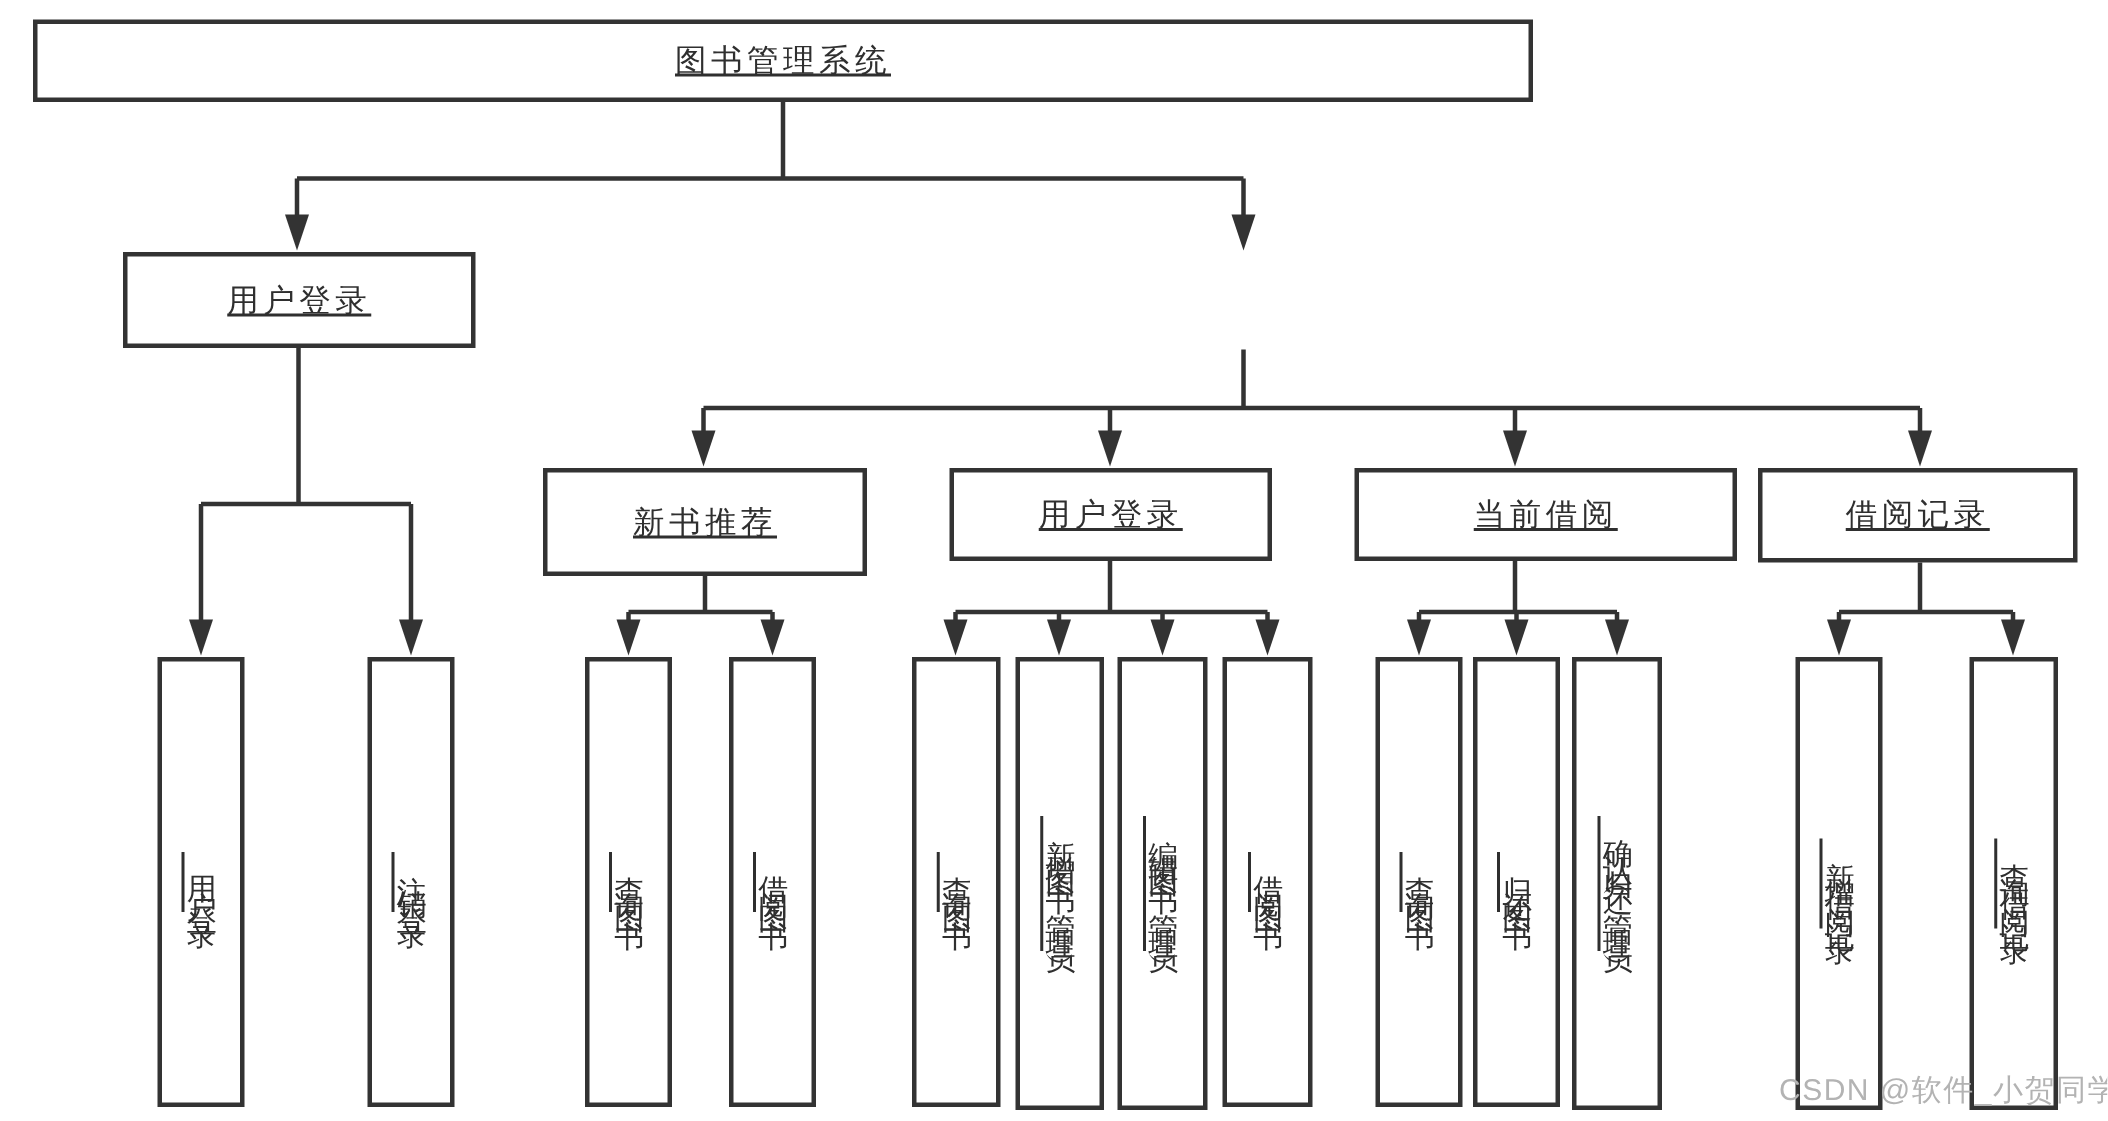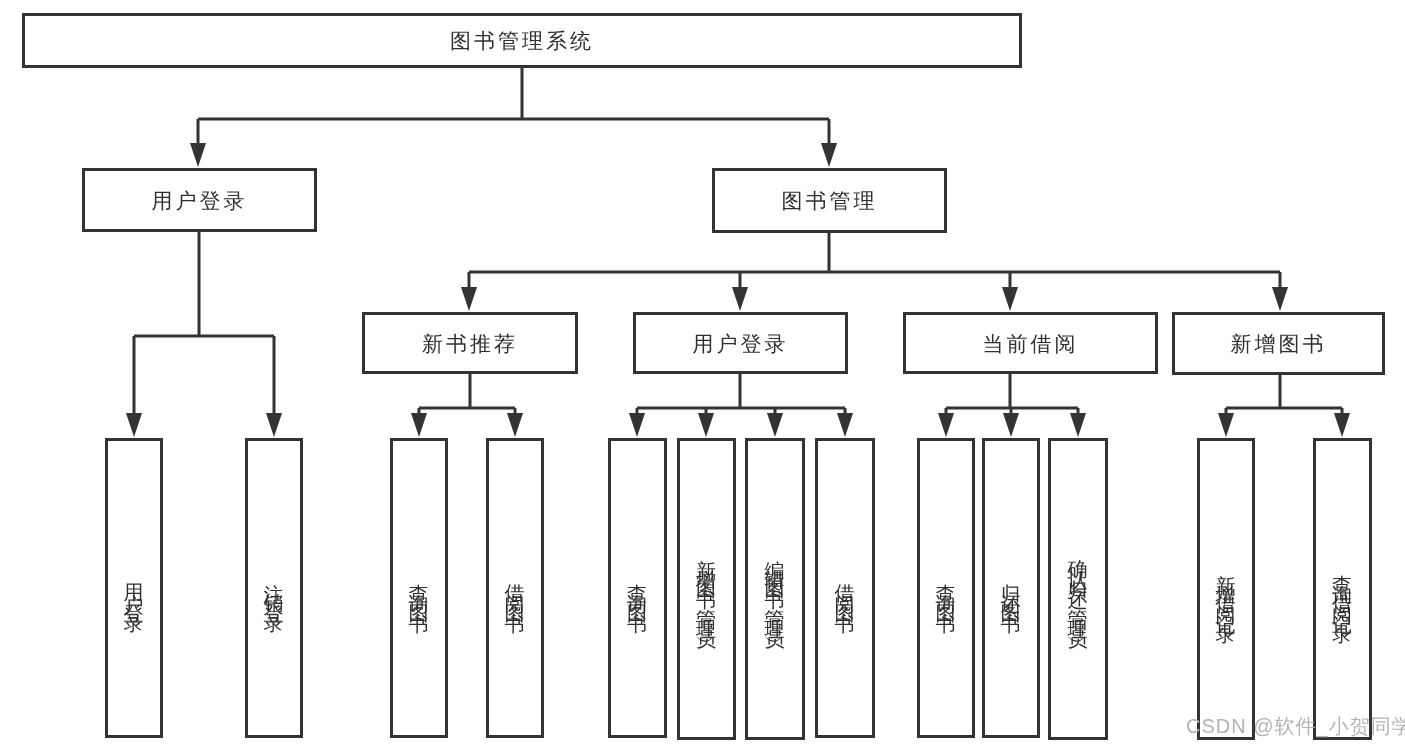--- a/index.html
+++ b/index.html
@@ -13,20 +13,21 @@
   .connectors{position:absolute;left:0;top:0;}
   .box{
     position:absolute;
     box-sizing:border-box;
     border:3px solid #333333;
     background:#ffffff;
     display:flex;
     align-items:center;
     justify-content:center;
     color:#2f2f2f;
+    text-decoration:underline;
   }
   .hlabel{
     font-size:21px;
     letter-spacing:3px;
     line-height:1;
     white-space:nowrap;
   }
   .vtext{
     writing-mode:vertical-lr;
     text-orientation:mixed;
@@ -82,35 +83,32 @@
     </g>
   </svg>
 
   <div class="box" style="left:22px;top:13px;width:1000px;height:55px">
     <span class="hlabel">图书管理系统</span>
   </div>
 
   <div class="box" style="left:82px;top:168px;width:235px;height:64px">
     <span class="hlabel">用户登录</span>
   </div>
-  <div class="box" style="left:712px;top:168px;width:235px;height:65px">
-    <span class="hlabel">图书管理</span>
-  </div>
 
-  <div class="box" style="left:362px;top:312px;width:216px;height:62px">
+  <div class="box" style="left:362px;top:312px;width:216px;height:72px">
     <span class="hlabel">新书推荐</span>
   </div>
   <div class="box" style="left:633px;top:312px;width:215px;height:62px">
     <span class="hlabel">用户登录</span>
   </div>
   <div class="box" style="left:903px;top:312px;width:255px;height:62px">
     <span class="hlabel">当前借阅</span>
   </div>
   <div class="box" style="left:1172px;top:312px;width:213px;height:63px">
-    <span class="hlabel">新增图书</span>
+    <span class="hlabel">借阅记录</span>
   </div>
 
   <div class="box" style="left:105px;top:438px;width:58px;height:300px">
     <span class="vtext">用户登录</span>
   </div>
   <div class="box" style="left:245px;top:438px;width:58px;height:300px">
     <span class="vtext">注销登录</span>
   </div>
 
   <div class="box" style="left:390px;top:438px;width:58px;height:300px">

